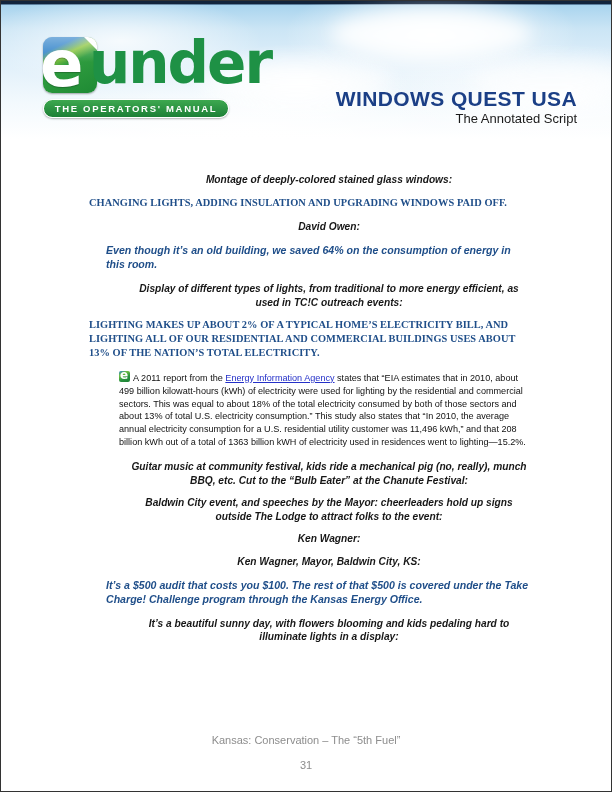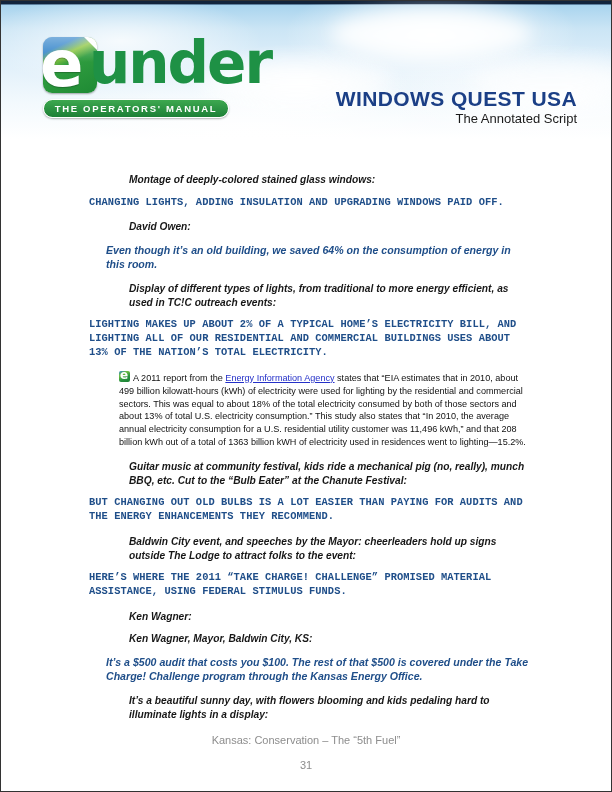--- a/index.html
+++ b/index.html
@@ -161,23 +161,24 @@
     width: 440px;
   }
   .stage {
     font-family: "Liberation Sans", sans-serif;
     font-size: 10.2px;
     font-style: italic;
     font-weight: bold;
     color: #171717;
     line-height: 1.33;
     margin: 0 0 9px 40px;
+    text-align: center;
   }
   .caps {
-    font-family: Liberation Mono, monospace;
+    font-family: Liberation Serif, serif;
     font-size: 10.4px;
     font-weight: bold;
     color: #1f4e89;
     line-height: 1.33;
     margin: 0 0 11px 0;
     letter-spacing: 0.05px;
   }
   .quote {
     font-family: "Liberation Sans", sans-serif;
     font-size: 10.6px;
@@ -277,25 +278,23 @@
     <p class="stage">Display of different types of lights, from traditional to more energy efficient, as used in TC!C outreach events:</p>
 
     <p class="caps">LIGHTING MAKES UP ABOUT 2% OF A TYPICAL HOME’S ELECTRICITY BILL, AND LIGHTING ALL OF OUR RESIDENTIAL AND COMMERCIAL BUILDINGS USES ABOUT 13% OF THE NATION’S TOTAL ELECTRICITY.</p>
 
     <p class="annot">
       <span class="eicon"><i>e</i></span><span>A 2011 report from the </span><a href="#">Energy Information Agency</a><span> states that “EIA estimates that in 2010, about 499 billion kilowatt-hours (kWh) of electricity were used for lighting by the residential and commercial sectors. This was equal to about 18% of the total electricity consumed by both of those sectors and about 13% of total U.S. electricity consumption.” This study also states that “In 2010, the average annual electricity consumption for a U.S. residential utility customer was 11,496 kWh,” and that 208 billion kWh out of a total of 1363 billion kWH of electricity used in residences went to lighting—15.2%.</span>
     </p>
 
     <p class="stage">Guitar music at community festival, kids ride a mechanical pig (no, really), munch BBQ, etc. Cut to the “Bulb Eater” at the Chanute Festival:</p>
 
-    <p class="caps">BUT CHANGING OUT OLD BULBS IS A LOT EASIER THAN PAYING FOR AUDITS AND THE ENERGY ENHANCEMENTS THEY RECOMMEND.</p>
 
     <p class="stage">Baldwin City event, and speeches by the Mayor: cheerleaders hold up signs outside The Lodge to attract folks to the event:</p>
 
-    <p class="caps">HERE’S WHERE THE 2011 “TAKE CHARGE! CHALLENGE” PROMISED MATERIAL ASSISTANCE, USING FEDERAL STIMULUS FUNDS.</p>
 
     <p class="stage">Ken Wagner:</p>
 
     <p class="stage">Ken Wagner, Mayor, Baldwin City, KS:</p>
 
     <p class="quote">It’s a $500 audit that costs you $100. The rest of that $500 is covered under the Take Charge! Challenge program through the Kansas Energy Office.</p>
 
     <p class="stage">It’s a beautiful sunny day, with flowers blooming and kids pedaling hard to illuminate lights in a display:</p>
 
   </div>

